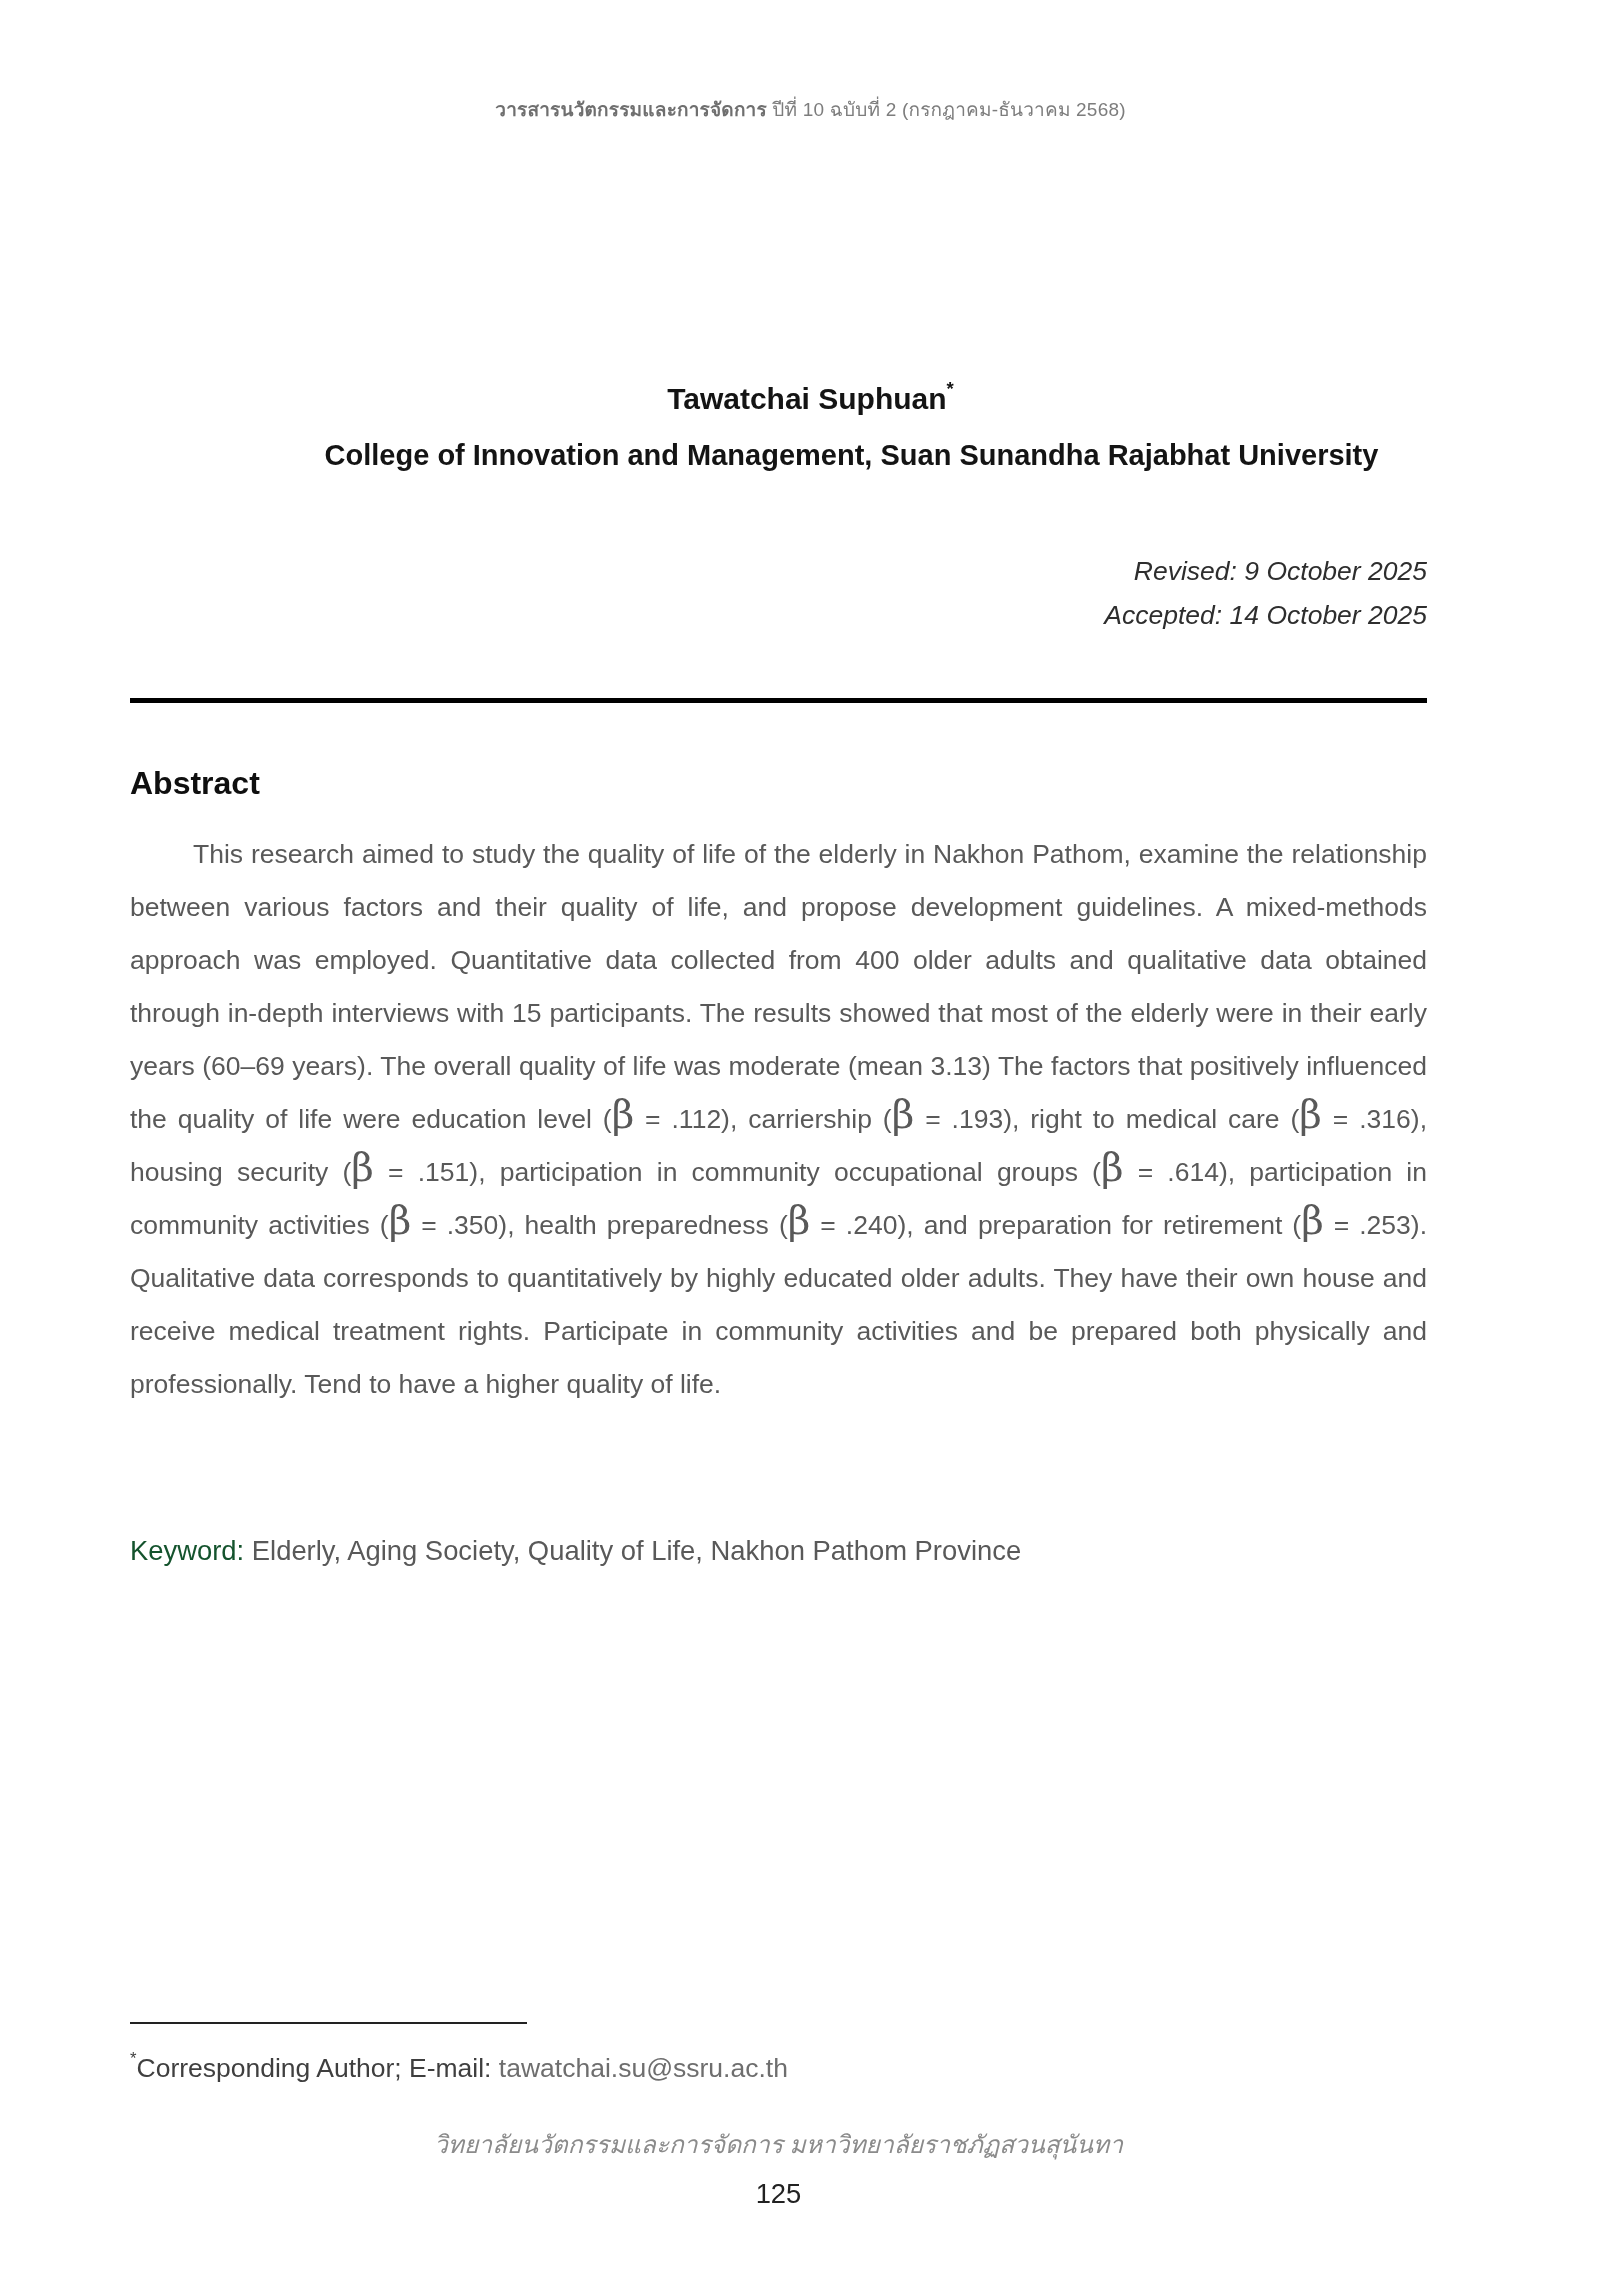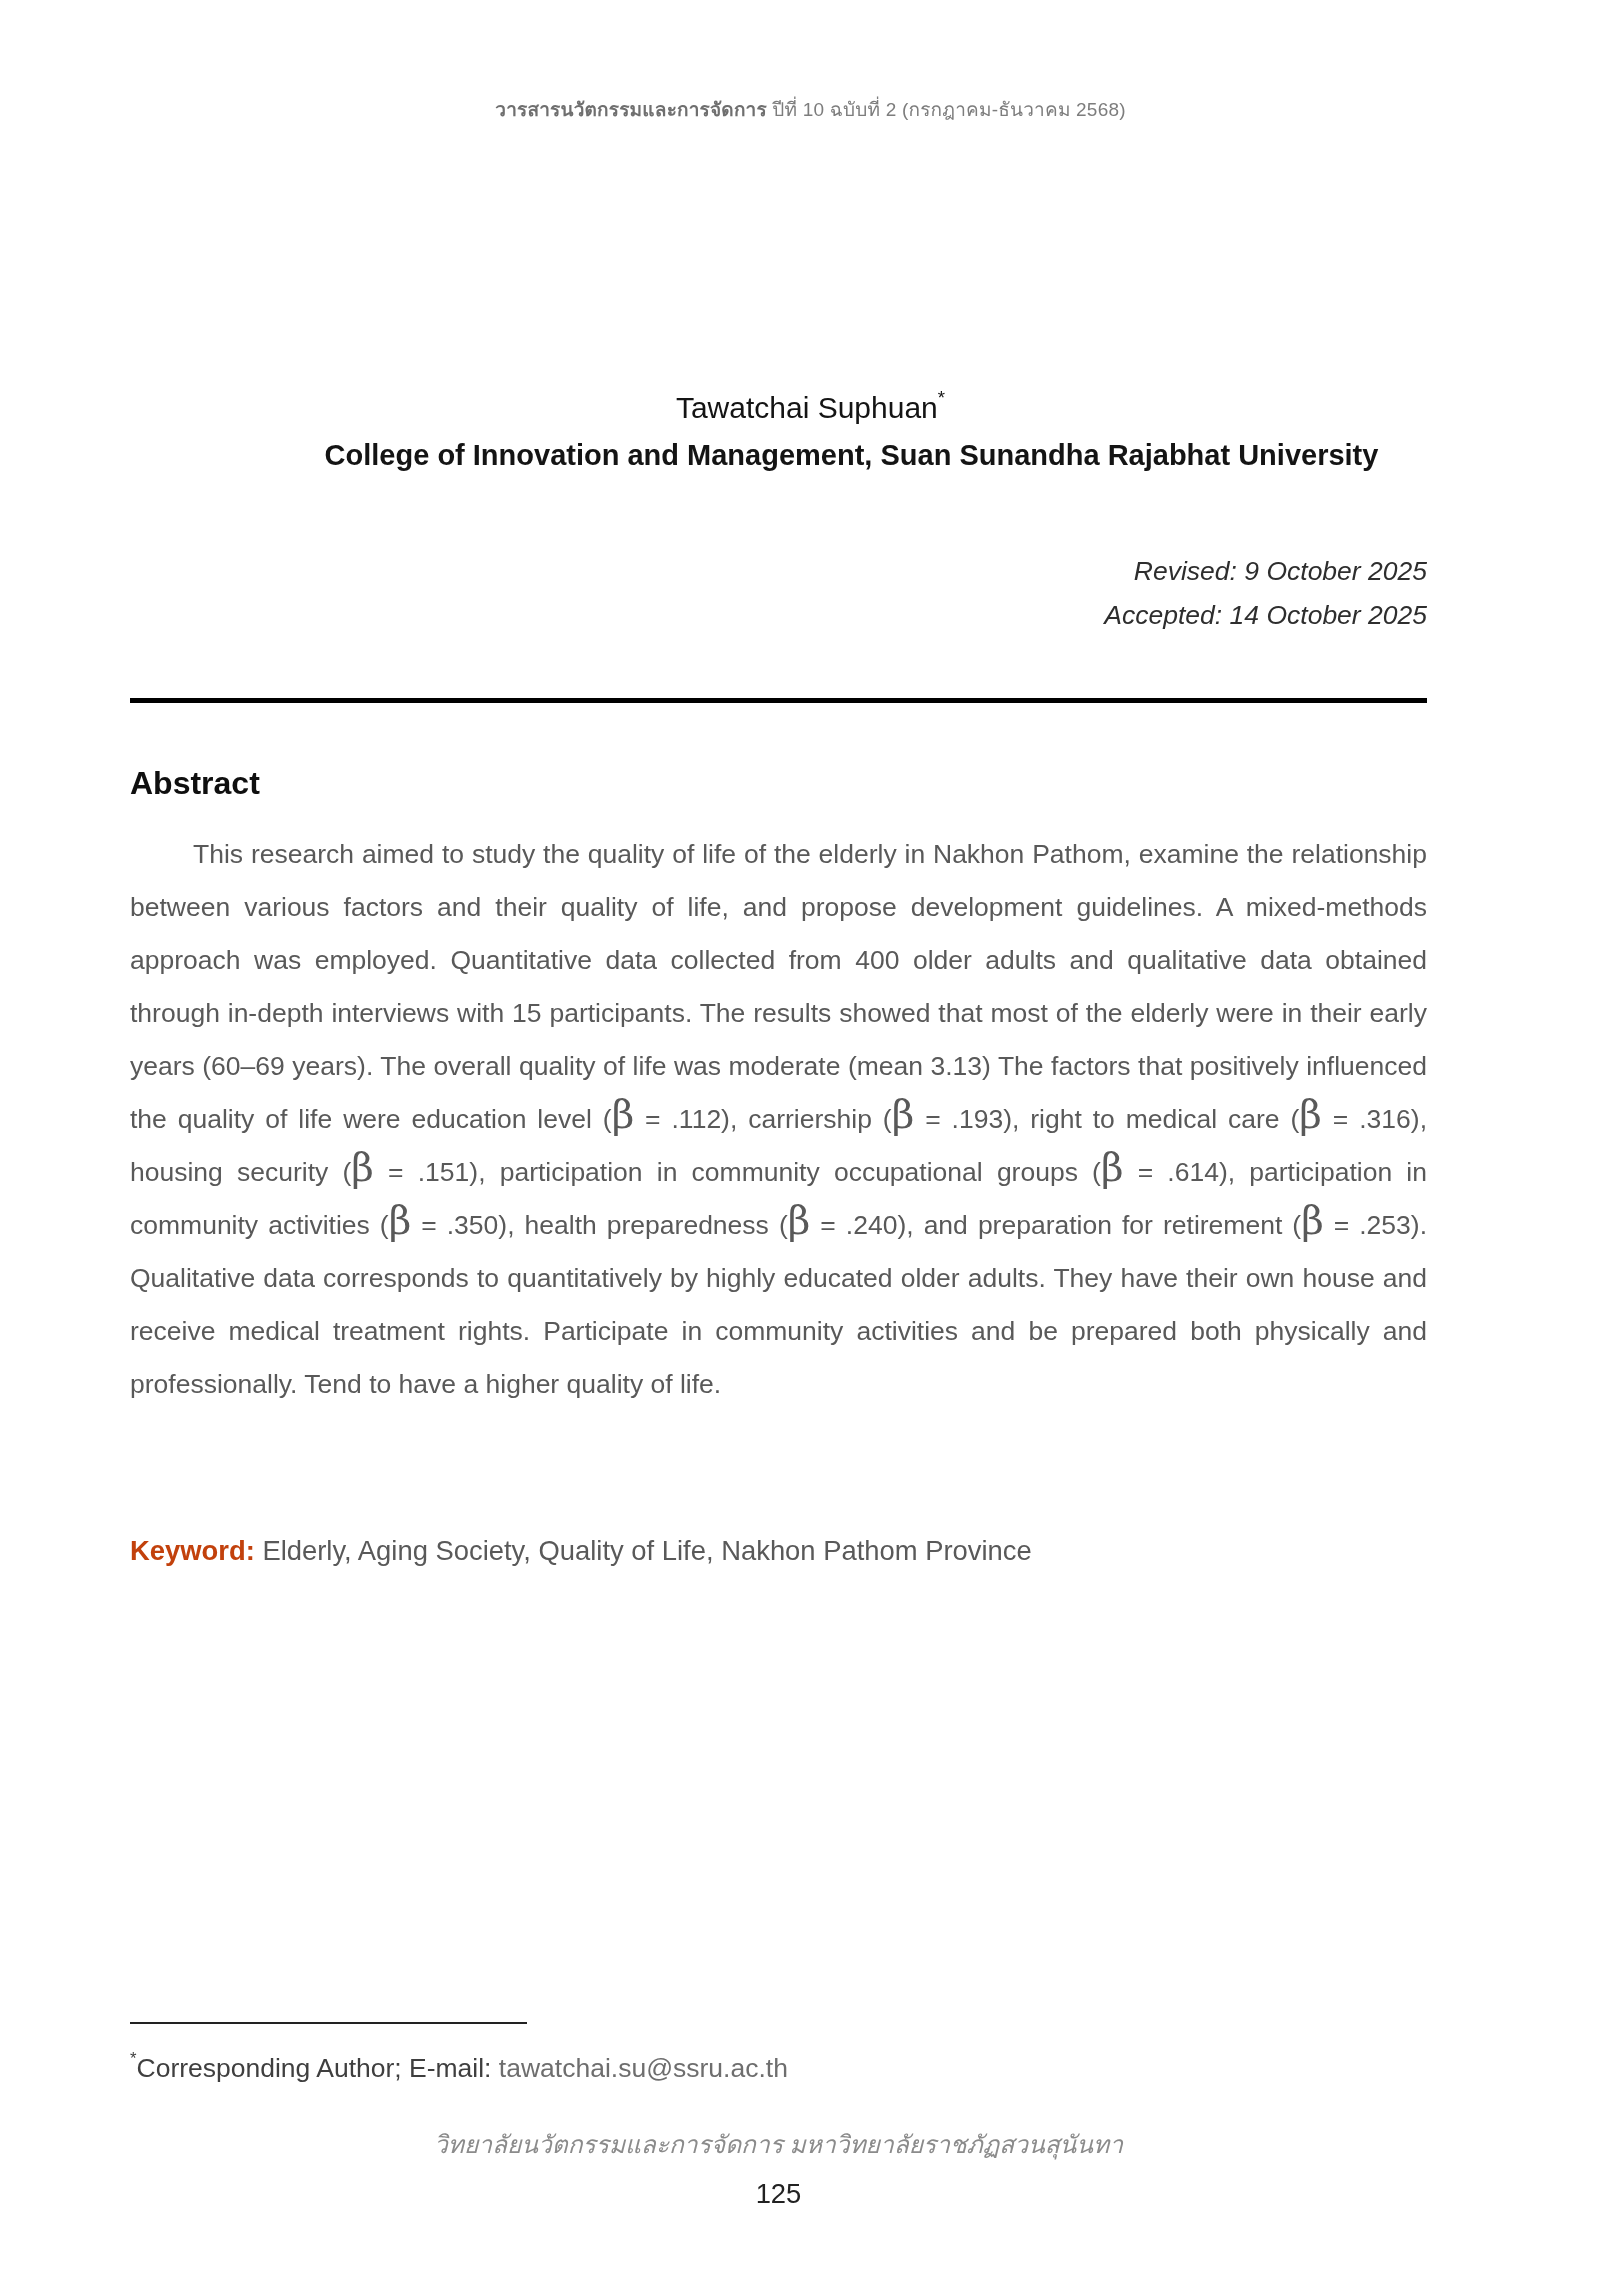--- a/index.html
+++ b/index.html
@@ -39,23 +39,23 @@
 
   .article-title {
     top: 192px;
     font-size: 33px;
     font-weight: bold;
     color: #161616;
     line-height: 65px;
   }
 
   .author-line {
-    top: 387px;
+    top: 378px;
     font-size: 30px;
-    font-weight: normal;
+    font-weight: bold;
     color: #141414;
   }
   .author-line sup { font-size: 18.6px; vertical-align: 13.7px; }
 
   .affiliation {
     top: 439px;
     font-size: 29px;
     font-weight: bold;
     color: #141414;
     margin-left: 41px;
@@ -107,21 +107,21 @@
     line-height: 0;
   }
 
   .keywords {
     position: absolute;
     top: 1535px;
     left: 0;
     width: 100%;
     font-size: 27.4px;
   }
-  .keywords .klabel { font-weight: bold; color: #c2410c; }
+  .keywords .klabel { font-weight: normal; color: #14532d; }
   .keywords .kvalue { color: #595959; white-space: pre-wrap; }
 
   .footnote-divider {
     position: absolute;
     top: 2022px;
     left: 0;
     width: 397px;
     height: 2px;
     background: #222222;
   }

